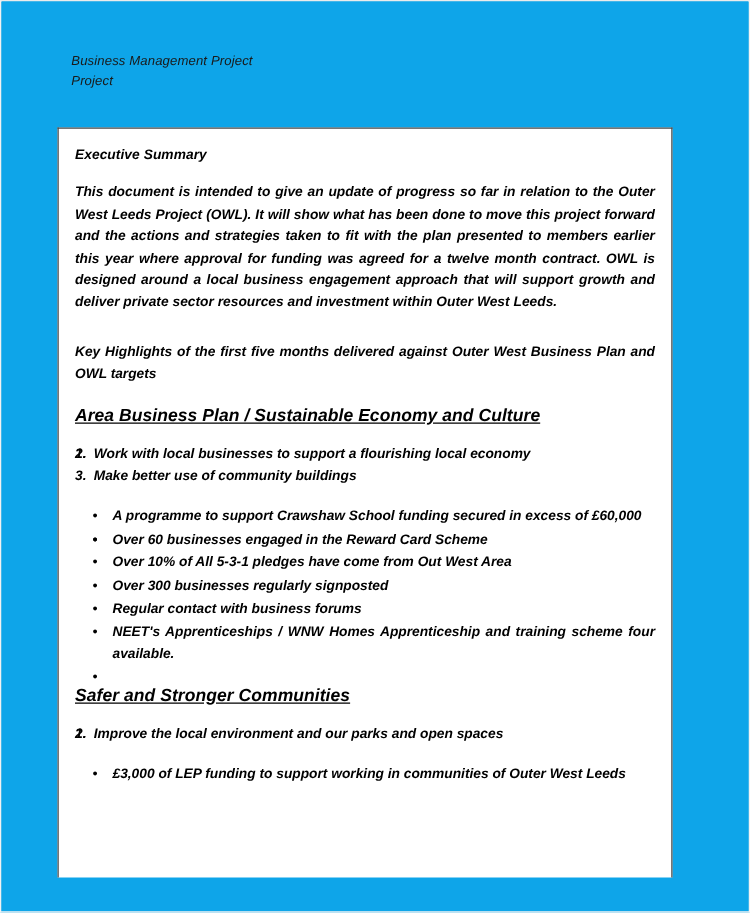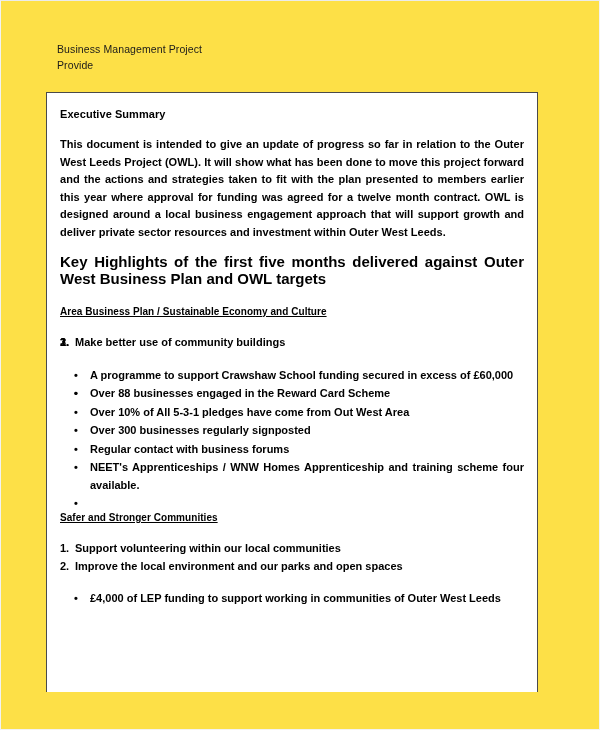--- a/index.html
+++ b/index.html
@@ -12,43 +12,44 @@
     height: 730px;
     font-family: "Liberation Sans", sans-serif;
     color: #000000;
     overflow: hidden;
   }
 
   .page {
     position: relative;
     width: 600px;
     height: 730px;
-    background: #fde047;
+    background: #0ea5e9;
     box-sizing: border-box;
     border: 1px solid #f2f2f2;
     border-top: 1px solid #ebebeb;
+    font-style: italic;
   }
 
   .doc-header {
     position: absolute;
     left: 56px;
     top: 40px;
     width: 300px;
     font-size: 10.5px;
     font-weight: 400;
     line-height: 16px;
     color: #1a1a1a;
     letter-spacing: 0.1px;
   }
   .doc-header .hdr-line { display: block; }
 
   .content-box {
     position: absolute;
     left: 45px;
-    top: 91px;
+    top: 101px;
     width: 492px;
     height: 600px;
     box-sizing: border-box;
     border: 1px solid #4a4a4a;
     border-bottom: none;
     background: #ffffff;
     padding: 14px 13px 0 13px;
     overflow: hidden;
   }
 
@@ -58,34 +59,34 @@
     line-height: 15px;
     margin: 0 0 14px 0;
     letter-spacing: 0.05px;
   }
 
   .body-para {
     font-size: 11px;
     font-weight: bold;
     line-height: 17.5px;
     text-align: justify;
-    margin: 0 0 12px 0;
+    margin: 0 0 23px 0;
     letter-spacing: 0.02px;
   }
 
   .highlight-para {
-    font-size: 15px;
+    font-size: 11px;
     font-weight: bold;
     line-height: 17px;
     text-align: justify;
     margin: 0 0 17px 0;
   }
 
   .underline-head {
-    font-size: 10px;
+    font-size: 14px;
     font-weight: bold;
     text-decoration: underline;
     line-height: 15px;
     margin: 0 0 15px 0;
     letter-spacing: 0.05px;
   }
 
   .num-list {
     list-style: none;
     margin: 0 0 15px 0;
@@ -126,57 +127,58 @@
     line-height: 17.5px;
   }
 </style>
 </head>
 <body>
 
 <div class="page">
 
   <div class="doc-header">
     <span class="hdr-line">Business Management Project</span>
-    <span class="hdr-line">Provide</span>
+    <span class="hdr-line">Project</span>
   </div>
 
   <div class="content-box">
 
     <div class="sec-title">Executive Summary</div>
 
     <p class="body-para">This document is intended to give an update of progress so far in relation to the Outer West Leeds Project (OWL). It will show what has been done to move this project forward and the actions and strategies taken to fit with the plan presented to members earlier this year where approval for funding was agreed for a twelve month contract. OWL is designed around a local business engagement approach that will support growth and deliver private sector resources and investment within Outer West Leeds.</p>
 
     <p class="highlight-para">Key Highlights of the first five months delivered against Outer West Business Plan and OWL targets</p>
 
     <div class="underline-head">Area Business Plan / Sustainable Economy and Culture</div>
 
     <ul class="num-list">
       <li>
         <span class="num">1.</span>
       </li>
       <li>
         <span class="num">2.</span>
+        <span>Work with local businesses to support a flourishing local economy</span>
       </li>
       <li>
         <span class="num">3.</span>
         <span>Make better use of community buildings</span>
       </li>
     </ul>
 
     <ul class="bullet-list">
       <li>
         <span class="bullet">•</span>
         <span>A programme to support Crawshaw School funding secured in excess of £60,000</span>
       </li>
       <li>
         <span class="bullet">•</span>
       </li>
       <li>
         <span class="bullet">•</span>
-        <span>Over 88 businesses engaged in the Reward Card Scheme</span>
+        <span>Over 60 businesses engaged in the Reward Card Scheme</span>
       </li>
       <li>
         <span class="bullet">•</span>
         <span>Over 10% of All 5-3-1 pledges have come from Out West Area</span>
       </li>
       <li>
         <span class="bullet">•</span>
         <span>Over 300 businesses regularly signposted</span>
       </li>
       <li>
@@ -190,29 +192,28 @@
       <li>
         <span class="bullet">•</span>
       </li>
     </ul>
 
     <div class="underline-head">Safer and Stronger Communities</div>
 
     <ul class="num-list">
       <li>
         <span class="num">1.</span>
-        <span>Support volunteering within our local communities</span>
       </li>
       <li>
         <span class="num">2.</span>
         <span>Improve the local environment and our parks and open spaces</span>
       </li>
     </ul>
 
     <ul class="bullet-list">
       <li>
         <span class="bullet">•</span>
-        <span>£4,000 of LEP funding to support working in communities of Outer West Leeds</span>
+        <span>£3,000 of LEP funding to support working in communities of Outer West Leeds</span>
       </li>
     </ul>
 
   </div>
 </div>
 
 </body></html>

